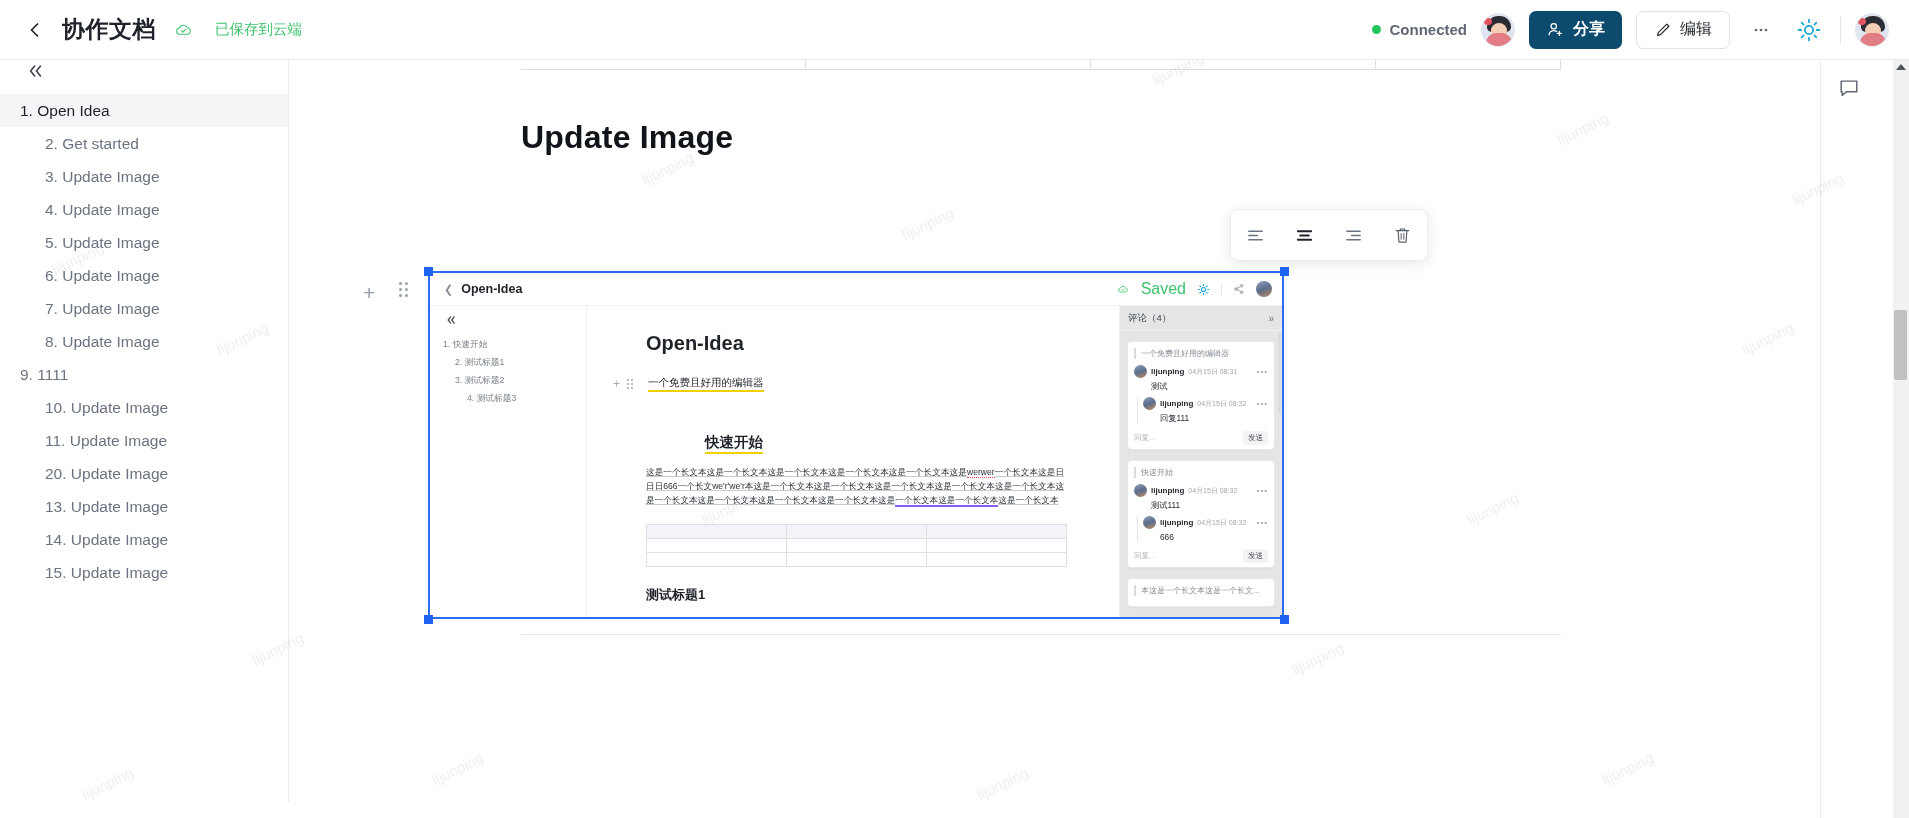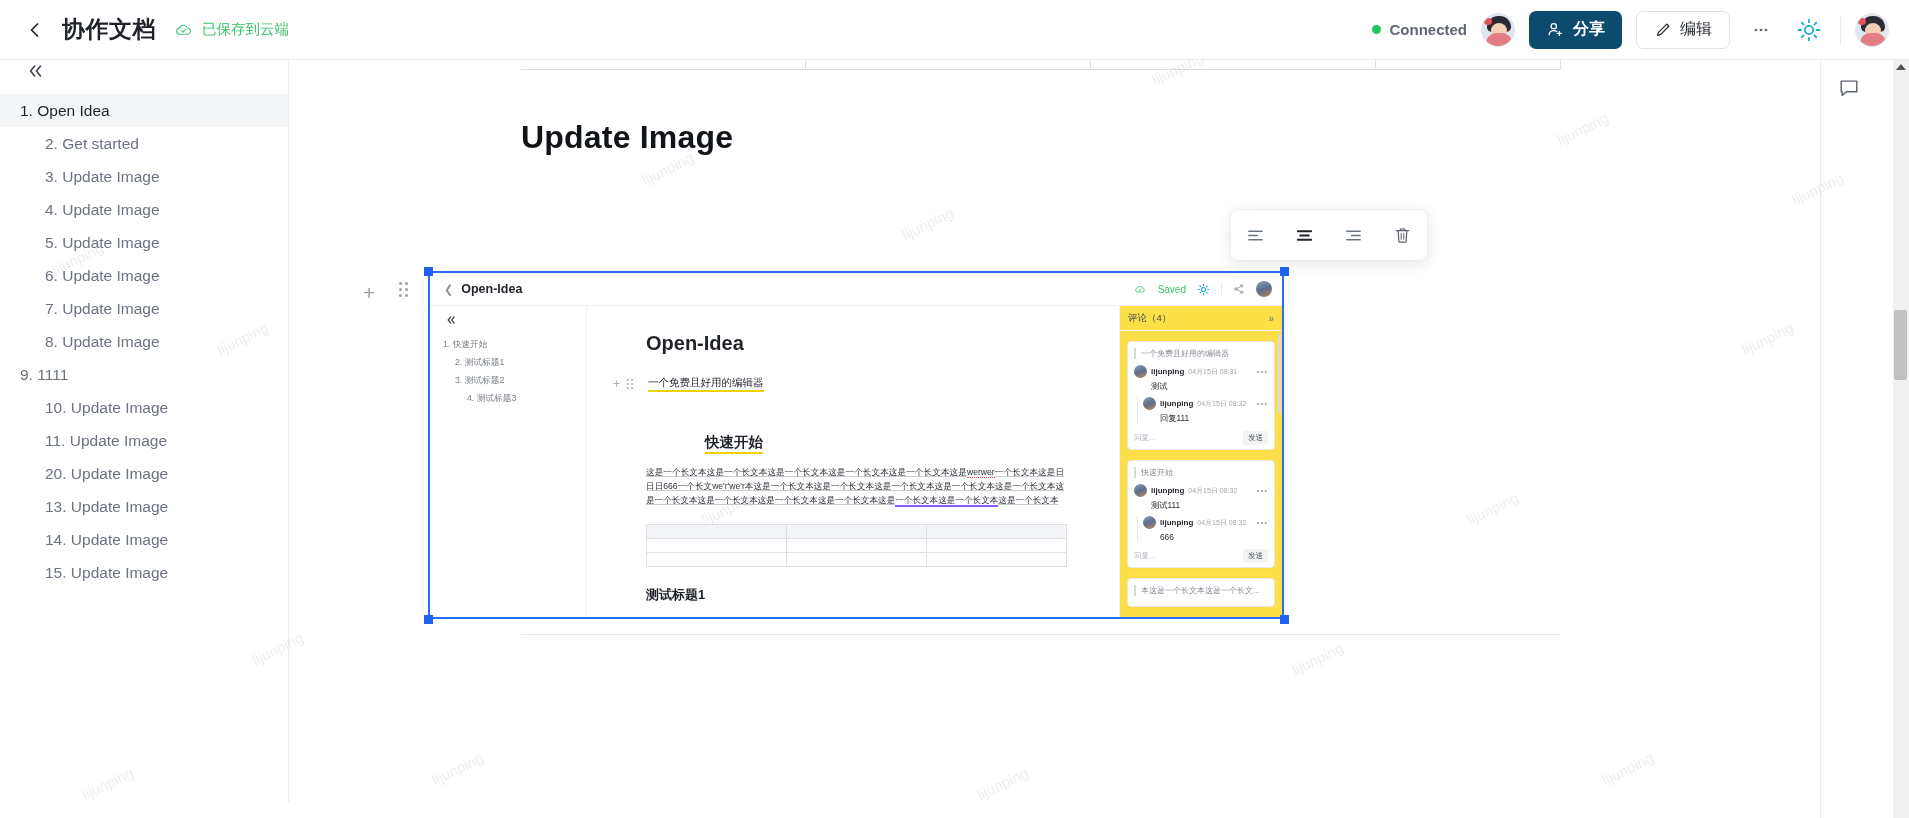--- a/index.html
+++ b/index.html
@@ -20,21 +20,21 @@
   .back-btn {
     margin-left: 18px; width: 34px; height: 34px; border-radius: 6px;
     display: flex; align-items: center; justify-content: center; cursor: pointer;
   }
   .back-btn svg { display:block; }
   .doc-title {
     margin-left: 10px; font-size: 23px; font-weight: 700; color: #1f2329;
     letter-spacing: .5px;
   }
   .saved-chip {
-    margin-left: 18px; display: flex; align-items: center; gap: 9px;
+    margin-left: 18px; display: flex; align-items: center; gap: 22px;
     color: #34c759; font-size: 14.5px;
   }
   .saved-chip .lbl { color:#3cc36b; }
   .topbar-right {
     margin-left: auto; display: flex; align-items: center; gap: 14px;
     padding-right: 20px;
   }
   .conn {
     display: flex; align-items: center; gap: 8px;
     font-size: 15px; color: #5f6672; font-weight: 600;
@@ -139,21 +139,21 @@
   .h-br { left: 991px; top: 555px; }
 
   
   .inner-header {
     height: 33px; border-bottom: 1px solid #eef0f2; display: flex;
     align-items: center; padding: 0 10px; background: #fff;
   }
   .ih-back { color:#8a9099; font-size: 11px; margin: 0 8px 0 4px; }
   .ih-title { font-size: 12.5px; font-weight: 700; color: #1f2329; }
   .ih-right { margin-left:auto; display:flex; align-items:center; gap:11px; }
-  .ih-saved { display:flex; align-items:center; gap:12px; color:#3cc36b; font-size:10px;text-align:center; }
+  .ih-saved { display:flex; align-items:center; gap:12px; color:#3cc36b; font-size:16px;text-align:center; }
   .ih-avatar { width:16px; height:16px; border-radius:50%;
      background: linear-gradient(160deg,#8da0bd,#5d6e8c 50%,#b9855c); }
   .inner-body { display: flex; height: 313px; }
   .inner-side {
     width: 157px; border-right: 1px solid #eef0f2; padding-top: 9px; flex:none;
   }
   .inner-collapse { font-size: 11px; color:#3d4450; margin: 0 0 9px 16px; }
   .inner-oitem { font-size: 8.7px; color: #7b818b; height: 18px; display:flex; align-items:center; white-space:nowrap; }
   .inner-oitem.l1 { padding-left: 13px; }
   .inner-oitem.l2 { padding-left: 25px; }
@@ -179,21 +179,21 @@
   .inner-table {
     margin: 16px 0 0 59px; width: 421px; border-collapse: collapse;
   }
   .inner-table td { border: 1px solid #dcdfe5; height: 14px; }
   .inner-table tr:first-child td { background: #f2f4f7; }
   .inner-h3 { font-size: 13px; font-weight: 700; color:#1f2329; margin: 19px 0 0 59px; }
 
   
   .inner-comments {
     width: 163px; flex:none; border-left: 1px solid #eef0f2; position: relative;
-    background:#fde047;
+    background:#e5e5e5;
   }
   .ic-head {
     height: 25px; display:flex; align-items:center; padding: 0 8px;
     font-size: 9.5px; color:#3d4450; border-bottom: 1px solid #f0f1f3;
   }
   .ic-head .chev { margin-left:auto; color:#6b7280; font-size: 10px; }
   .ic-card {
     margin: 10px 7px 0 7px; border: 1px solid #e6e8eb; border-radius: 4px;
     padding: 6px 6px 4px 6px; background:#fff;
     box-shadow: 0 1px 2px rgba(0,0,0,.03);

